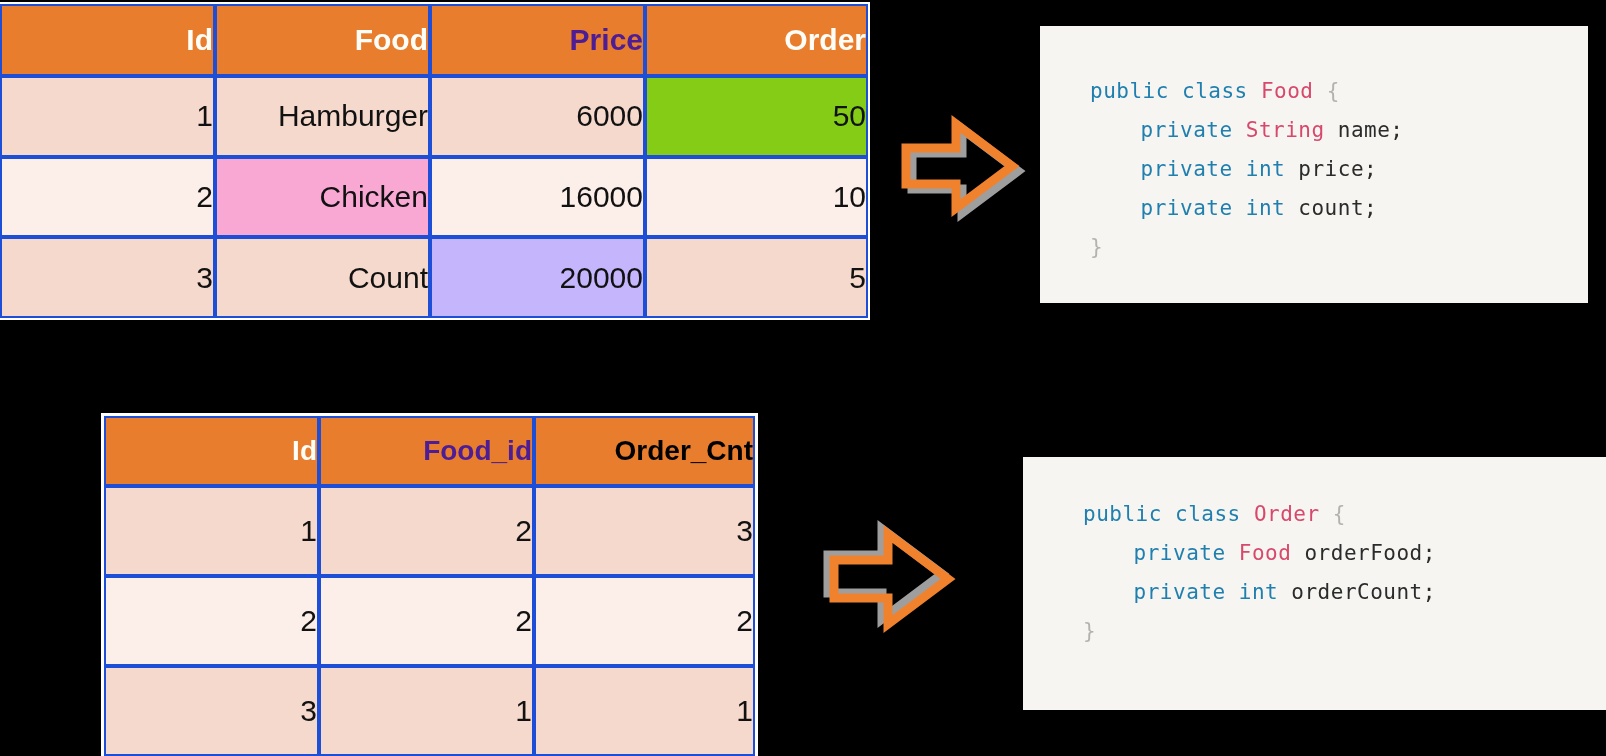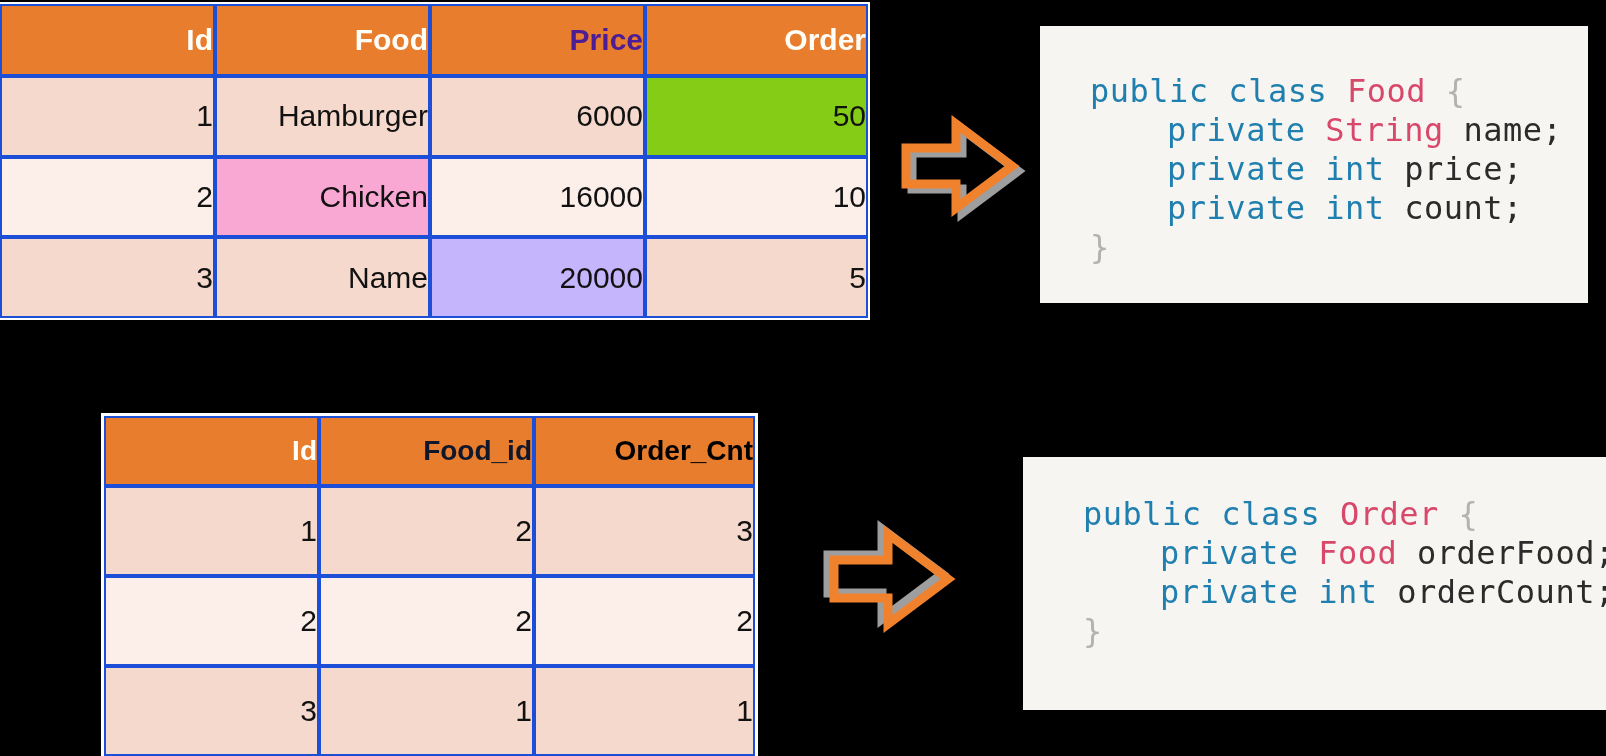--- a/index.html
+++ b/index.html
@@ -82,21 +82,21 @@
     white-space: pre;
     overflow: hidden;
   }
   #code-food  { left: 1040px; top: 26px;  width: 548px; height: 277px; }
   #code-order { left: 1015px; top: 457px; width: 591px; height: 253px; }
 
   .code-body {
     position: absolute;
     left: 50px;
     top: 46px;
-    font-size: 32px;
+    font-size: 21px;
     line-height: 39px;
     letter-spacing: 0.5px;
   }
   #code-order .code-body { left: 60px; top: 38px; }
 
   .kw    { color: #1F7FAF; }
   .type  { color: #D8486B; }
   .ident { color: #2B2B2B; }
   .punc  { color: #B4B2AE; }
   .ind   { display: inline-block; width: 4ch; }
@@ -123,32 +123,32 @@
         <td style="background: #84cc16;">50</td>
       </tr>
       <tr class="row-light">
         <td style="background: rgb(252, 238, 233);">2</td>
         <td style="background: #f9a8d4;">Chicken</td>
         <td style="background: rgb(252, 238, 233);">16000</td>
         <td style="background: rgb(252, 238, 233);">10</td>
       </tr>
       <tr class="row-dark">
         <td style="background: rgb(246, 217, 205);">3</td>
-        <td style="background: rgb(246, 217, 205);">Name</td>
+        <td style="background: rgb(246, 217, 205);">Count</td>
         <td style="background: #c4b5fd;">20000</td>
         <td style="background: rgb(246, 217, 205);">5</td>
       </tr>
     </tbody>
   </table>
 
   <table id="table-order" class="db-table">
     <thead>
       <tr>
         <th style="width: 215px; background: rgb(232, 125, 46); color: rgb(255, 253, 248);">Id</th>
-        <th style="width: 215px; background: rgb(232, 125, 46); color: #0f172a;">Food_id</th>
+        <th style="width: 215px; background: rgb(232, 125, 46); color: #4c1d95;">Food_id</th>
         <th style="width: 221px; background: rgb(232, 125, 46); color: #000000;">Order_Cnt</th>
       </tr>
     </thead>
     <tbody>
       <tr class="row-dark">
         <td style="background: rgb(246, 217, 205);">1</td>
         <td style="background: rgb(246, 217, 205);">2</td>
         <td style="background: rgb(246, 217, 205);">3</td>
       </tr>
       <tr class="row-light">

